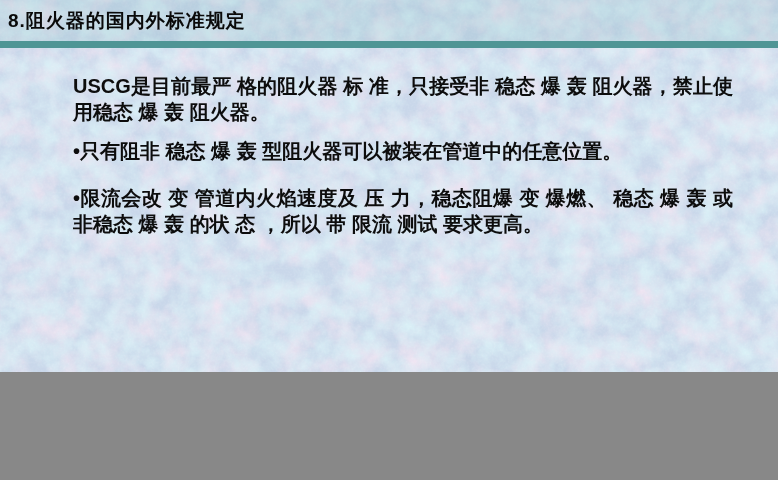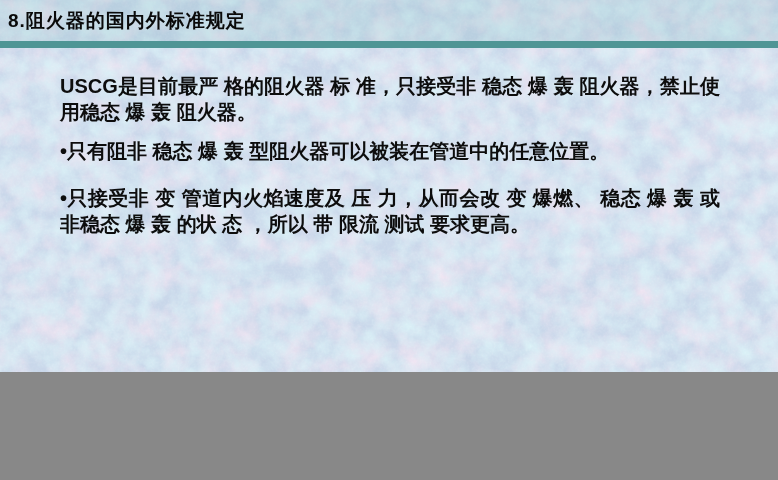--- a/index.html
+++ b/index.html
@@ -37,21 +37,21 @@
   }
   .accent-bar {
     position: absolute;
     left: 0; top: 41px;
     width: 100%; height: 7px;
     background: #4f9595;
     z-index: 2;
   }
   .content {
     position: absolute;
-    left: 60px; top: 73px;
+    left: 73px; top: 73px;
     width: 660px;
     color: #0d0d0d;
     font-size: 20px;
     font-weight: bold;
     line-height: 26px;
     text-align: justify;
     z-index: 2;
   }
   .content p { margin: 0; }
   .content p.gap-a { margin-top: 18px; }
@@ -97,21 +97,21 @@
     <rect width="778" height="480" filter="url(#fGrain)" opacity="0.35"></rect>
   </svg>
 
   <div class="titlebar"></div>
   <h1 class="slide-title">8.阻火器的国内外标准规定</h1>
   <div class="accent-bar"></div>
 
   <div class="content">
     <p>USCG是目前最严 格的阻火器 标 准，只接受非 稳态 爆 轰 阻火器，禁止使用稳态 爆 轰 阻火器。</p>
     <p class="gap-b">•只有阻非 稳态 爆 轰 型阻火器可以被装在管道中的任意位置。</p>
-    <p class="gap-c">•只接受非 变 管道内火焰速度及 压 力，从而会改 变 爆燃、 稳态 爆 轰 或非稳态 爆 轰 的状 态 ，所以 带 限流 测试 要求更高。</p>
+    <p class="gap-c">•限流会改 变 管道内火焰速度及 压 力，稳态阻爆 变 爆燃、 稳态 爆 轰 或非稳态 爆 轰 的状 态 ，所以 带 限流 测试 要求更高。</p>
   </div>
 
   <div class="watermark">
     <span class="icon">
       <svg width="42" height="34" viewBox="0 0 42 34">
         <g opacity="0.85">
           <ellipse cx="15" cy="12.5" rx="13.5" ry="11" fill="#a9b1c1"></ellipse>
           <path d="M7 20 L4.5 28 L14 22.5 Z" fill="#a9b1c1"></path>
           <circle cx="10" cy="10.5" r="1.9" fill="#eef1f8"></circle>
           <circle cx="18" cy="10.5" r="1.9" fill="#eef1f8"></circle>

